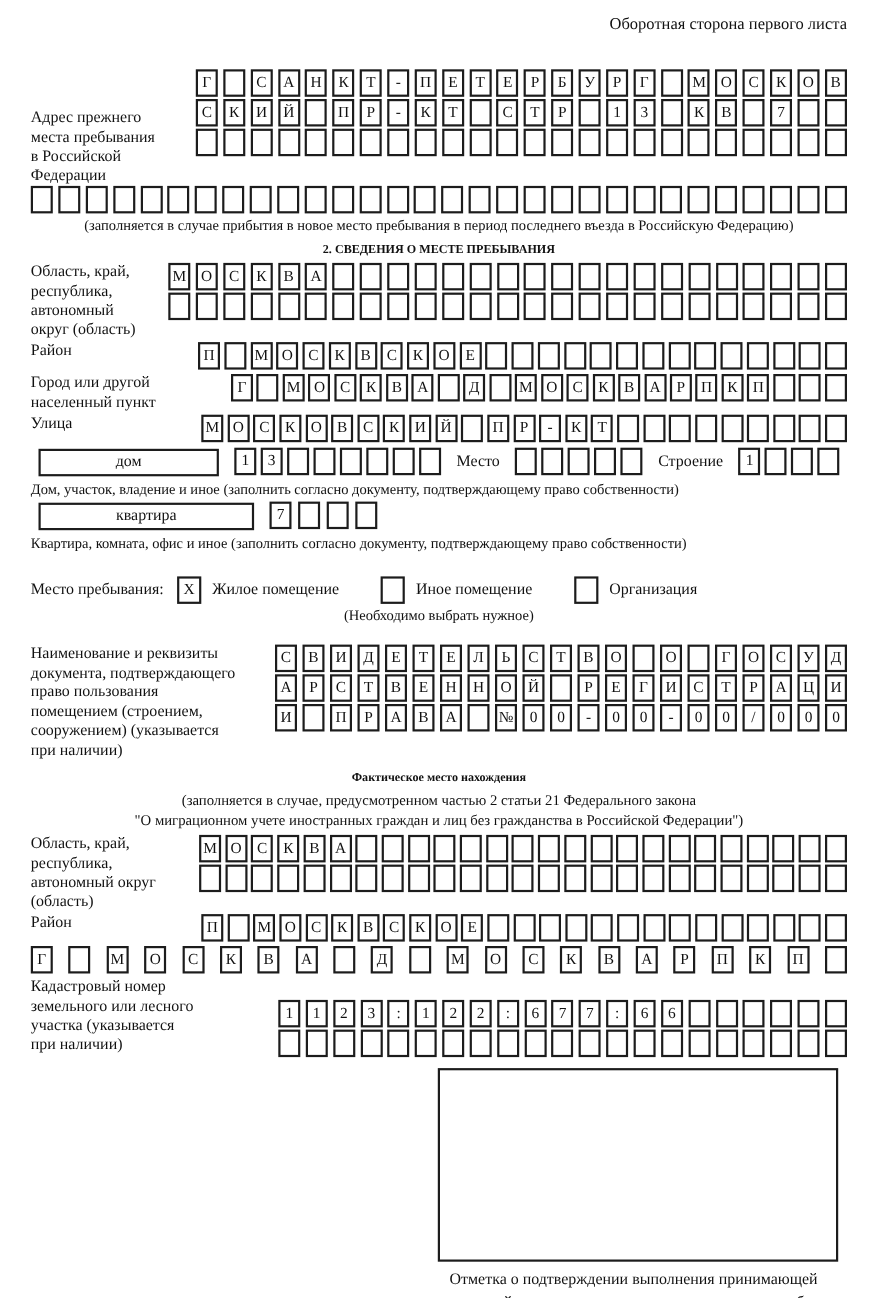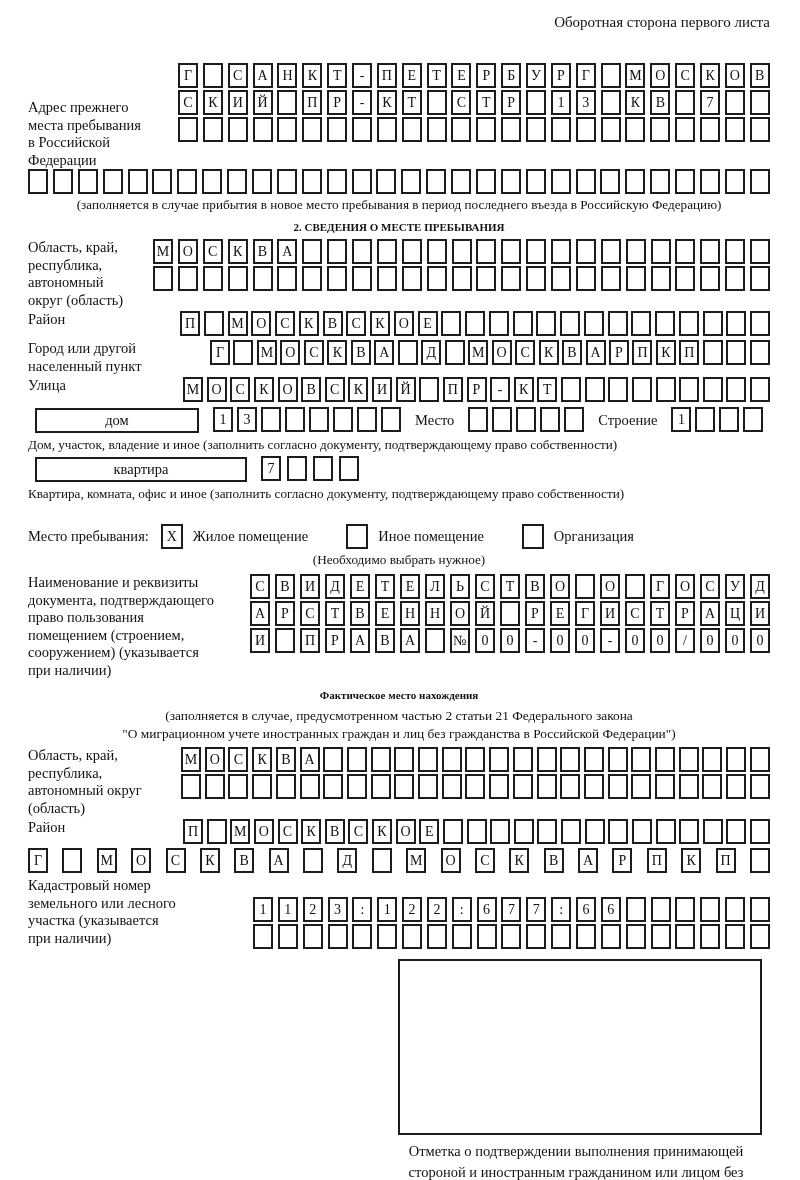--- a/index.html
+++ b/index.html
@@ -14,25 +14,25 @@
   .fl{font-size:14.5px;line-height:17.5px;white-space:pre-line;box-sizing:border-box;padding-right:4px;flex:0 0 auto;}
   .w150{width:150px;margin-top:36px;} .w125{width:125px;} .w155{width:155px;} .w128{width:128px;}
   .w222{width:222px;} .w153{width:153px;} .w178{width:178px;} .w198{width:198px;}
   .boxcol{flex:1;min-width:0;}
   .brow{display:flex;justify-content:space-between;margin-bottom:2px;}
   .cell{flex:0 0 20px;height:25px;border:2px solid #1c1c1c;box-sizing:border-box;
         display:flex;align-items:center;justify-content:center;font-size:14px;background:#fff;}
   .note{font-size:13.2px;line-height:17px;}
   .center{text-align:center;}
   .sect-title{font-size:11px;font-weight:bold;text-align:center;margin:8px 0 6px 0;}
-  .mt2{margin-top:2px;gap:27px;} .mt4{margin-top:4px;} .mt6{margin-top:6px;} .mt10{margin-top:10px;}
+  .mt2{margin-top:2px;gap:27px;} .mt4{margin-top:4px;} .mt6{margin-top:18px;} .mt10{margin-top:10px;}
   .domrow{display:flex;align-items:center;column-gap:14px;margin-top:3px;}
   .wbox{height:25px;border:2px solid #1c1c1c;box-sizing:border-box;display:flex;
         align-items:center;justify-content:center;font-size:14.5px;flex:0 0 auto;}
-  .w-dom{width:164px;margin-left:7px;} .w-kv{width:212px;margin-left:7px;}
+  .w-dom{width:164px;margin-left:7px;} .w-kv{width:196px;margin-left:7px;}
   .g8{width:188px;flex:0 0 188px;} .g5{width:116px;flex:0 0 116px;}
   .g4{width:92px;flex:0 0 92px;} .g4b{width:98px;flex:0 0 98px;}
   .inl-lbl{font-size:14.5px;line-height:25px;flex:0 0 auto;}
   .mesto{display:flex;align-items:center;margin-top:22px;font-size:14.5px;}
   .cb{width:22px;height:25px;border:2px solid #1c1c1c;box-sizing:border-box;
       display:inline-flex;align-items:center;justify-content:center;font-size:14px;flex:0 0 auto;}
   .opt{margin:0 0 0 10px;}
   .sp38{margin-right:38px;} .sp12{margin-right:12px;}
   .fact-note{font-size:13.4px;line-height:18px;text-align:center;white-space:pre-line;margin-top:2px;}
   .stamp{margin-left:370px;margin-top:8px;width:364px;height:176px;

